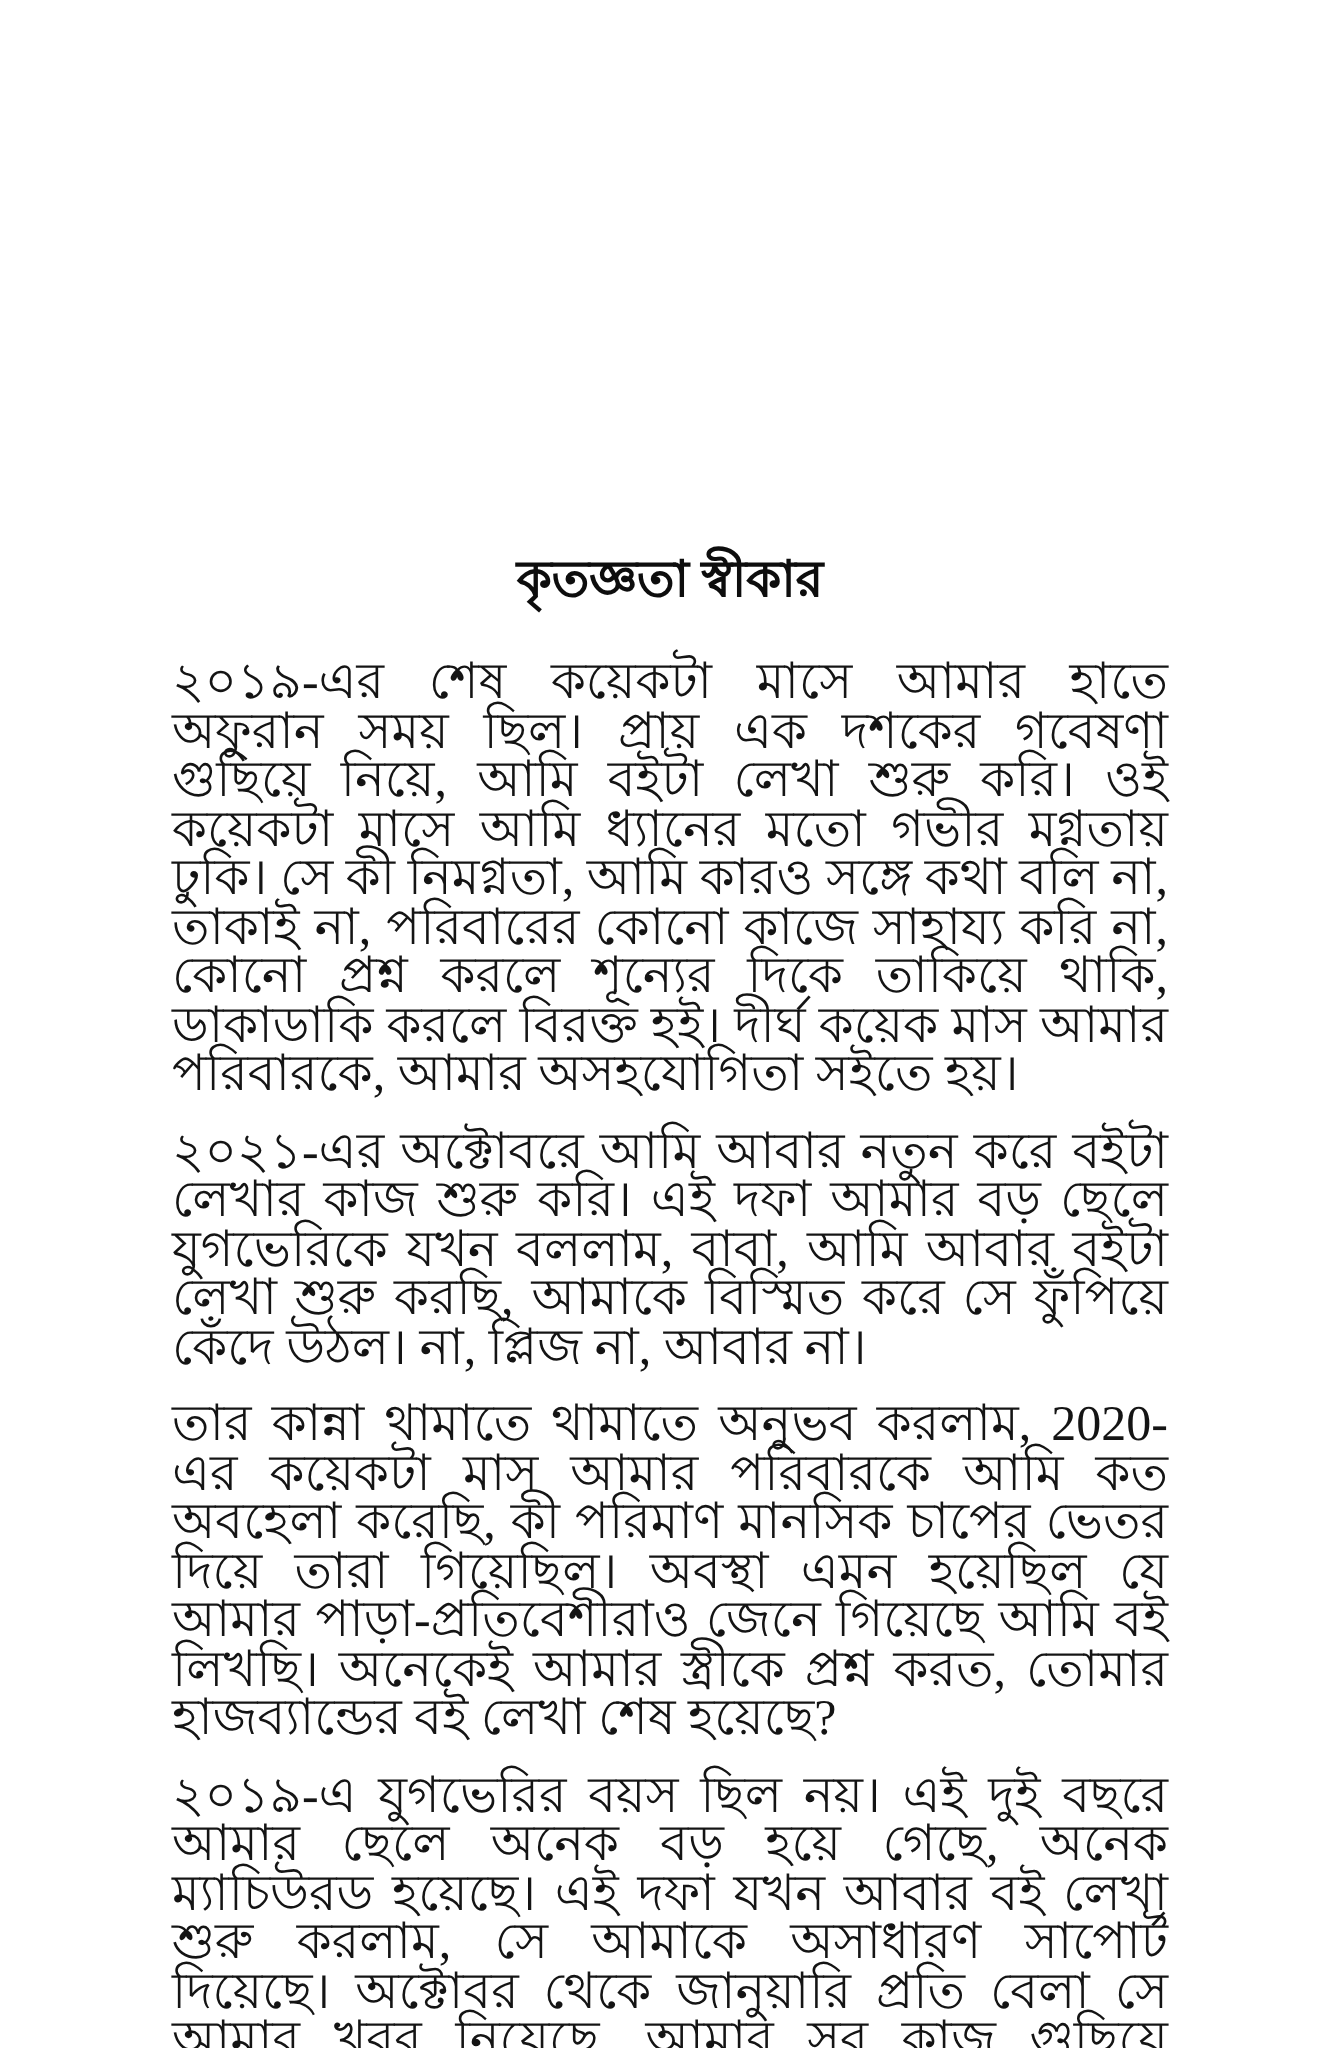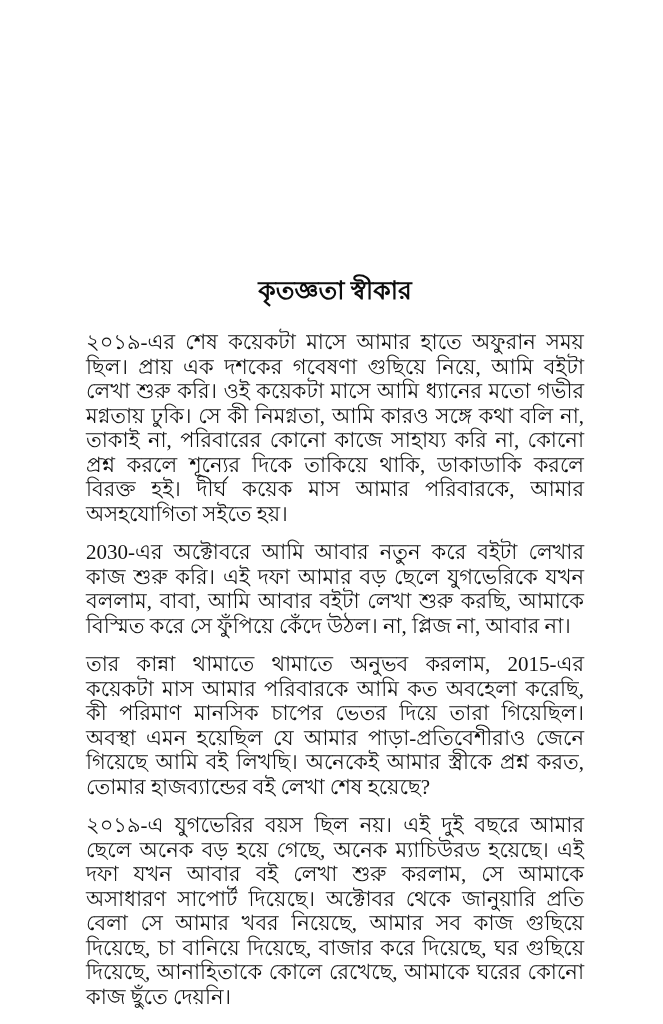--- a/index.html
+++ b/index.html
@@ -25,39 +25,39 @@
   .chapter-title {
     margin: 0 0 22px 0;
     text-align: center;
     font-size: 25px;
     line-height: 34px;
     font-weight: 700;
     color: #0d0d0d;
   }
   .para {
     margin: 0 0 14px 0;
-    font-size: 21px;
+    font-size: 25px;
     line-height: 24.5px;
     text-align: justify;
     text-justify: inter-word;
     color: #141414;
   }
   .para:last-child {
     margin-bottom: 0;
   }
 </style>
 </head>
 <body>
 
 <div class="page">
   <div class="content">
     <h1 class="chapter-title">কৃতজ্ঞতা স্বীকার</h1>
 
     <p class="para">২০১৯-এর শেষ কয়েকটা মাসে আমার হাতে অফুরান সময় ছিল। প্রায় এক দশকের গবেষণা গুছিয়ে নিয়ে, আমি বইটা লেখা শুরু করি। ওই কয়েকটা মাসে আমি ধ্যানের মতো গভীর মগ্নতায় ঢুকি। সে কী নিমগ্নতা, আমি কারও সঙ্গে কথা বলি না, তাকাই না, পরিবারের কোনো কাজে সাহায্য করি না, কোনো প্রশ্ন করলে শূন্যের দিকে তাকিয়ে থাকি, ডাকাডাকি করলে বিরক্ত হই। দীর্ঘ কয়েক মাস আমার পরিবারকে, আমার অসহযোগিতা সইতে হয়।</p>
 
 
-    <p class="para">2030-এর অক্টোবরে আমি আবার নতুন করে বইটা লেখার কাজ শুরু করি। এই দফা আমার বড় ছেলে যুগভেরিকে যখন বললাম, বাবা, আমি আবার বইটা লেখা শুরু করছি, আমাকে বিস্মিত করে সে ফুঁপিয়ে কেঁদে উঠল। না, প্লিজ না, আবার না।</p>
+    <p class="para">২০২১-এর অক্টোবরে আমি আবার নতুন করে বইটা লেখার কাজ শুরু করি। এই দফা আমার বড় ছেলে যুগভেরিকে যখন বললাম, বাবা, আমি আবার বইটা লেখা শুরু করছি, আমাকে বিস্মিত করে সে ফুঁপিয়ে কেঁদে উঠল। না, প্লিজ না, আবার না।</p>
 
-    <p class="para">তার কান্না থামাতে থামাতে অনুভব করলাম, 2015-এর কয়েকটা মাস আমার পরিবারকে আমি কত অবহেলা করেছি, কী পরিমাণ মানসিক চাপের ভেতর দিয়ে তারা গিয়েছিল। অবস্থা এমন হয়েছিল যে আমার পাড়া-প্রতিবেশীরাও জেনে গিয়েছে আমি বই লিখছি। অনেকেই আমার স্ত্রীকে প্রশ্ন করত, তোমার হাজব্যান্ডের বই লেখা শেষ হয়েছে?</p>
+    <p class="para">তার কান্না থামাতে থামাতে অনুভব করলাম, 2020-এর কয়েকটা মাস আমার পরিবারকে আমি কত অবহেলা করেছি, কী পরিমাণ মানসিক চাপের ভেতর দিয়ে তারা গিয়েছিল। অবস্থা এমন হয়েছিল যে আমার পাড়া-প্রতিবেশীরাও জেনে গিয়েছে আমি বই লিখছি। অনেকেই আমার স্ত্রীকে প্রশ্ন করত, তোমার হাজব্যান্ডের বই লেখা শেষ হয়েছে?</p>
 
     <p class="para">২০১৯-এ যুগভেরির বয়স ছিল নয়। এই দুই বছরে আমার ছেলে অনেক বড় হয়ে গেছে, অনেক ম্যাচিউরড হয়েছে। এই দফা যখন আবার বই লেখা শুরু করলাম, সে আমাকে অসাধারণ সাপোর্ট দিয়েছে। অক্টোবর থেকে জানুয়ারি প্রতি বেলা সে আমার খবর নিয়েছে, আমার সব কাজ গুছিয়ে দিয়েছে, চা বানিয়ে দিয়েছে, বাজার করে দিয়েছে, ঘর গুছিয়ে দিয়েছে, আনাহিতাকে কোলে রেখেছে, আমাকে ঘরের কোনো কাজ ছুঁতে দেয়নি।</p>
   </div>
 </div>
 
 </body></html>

